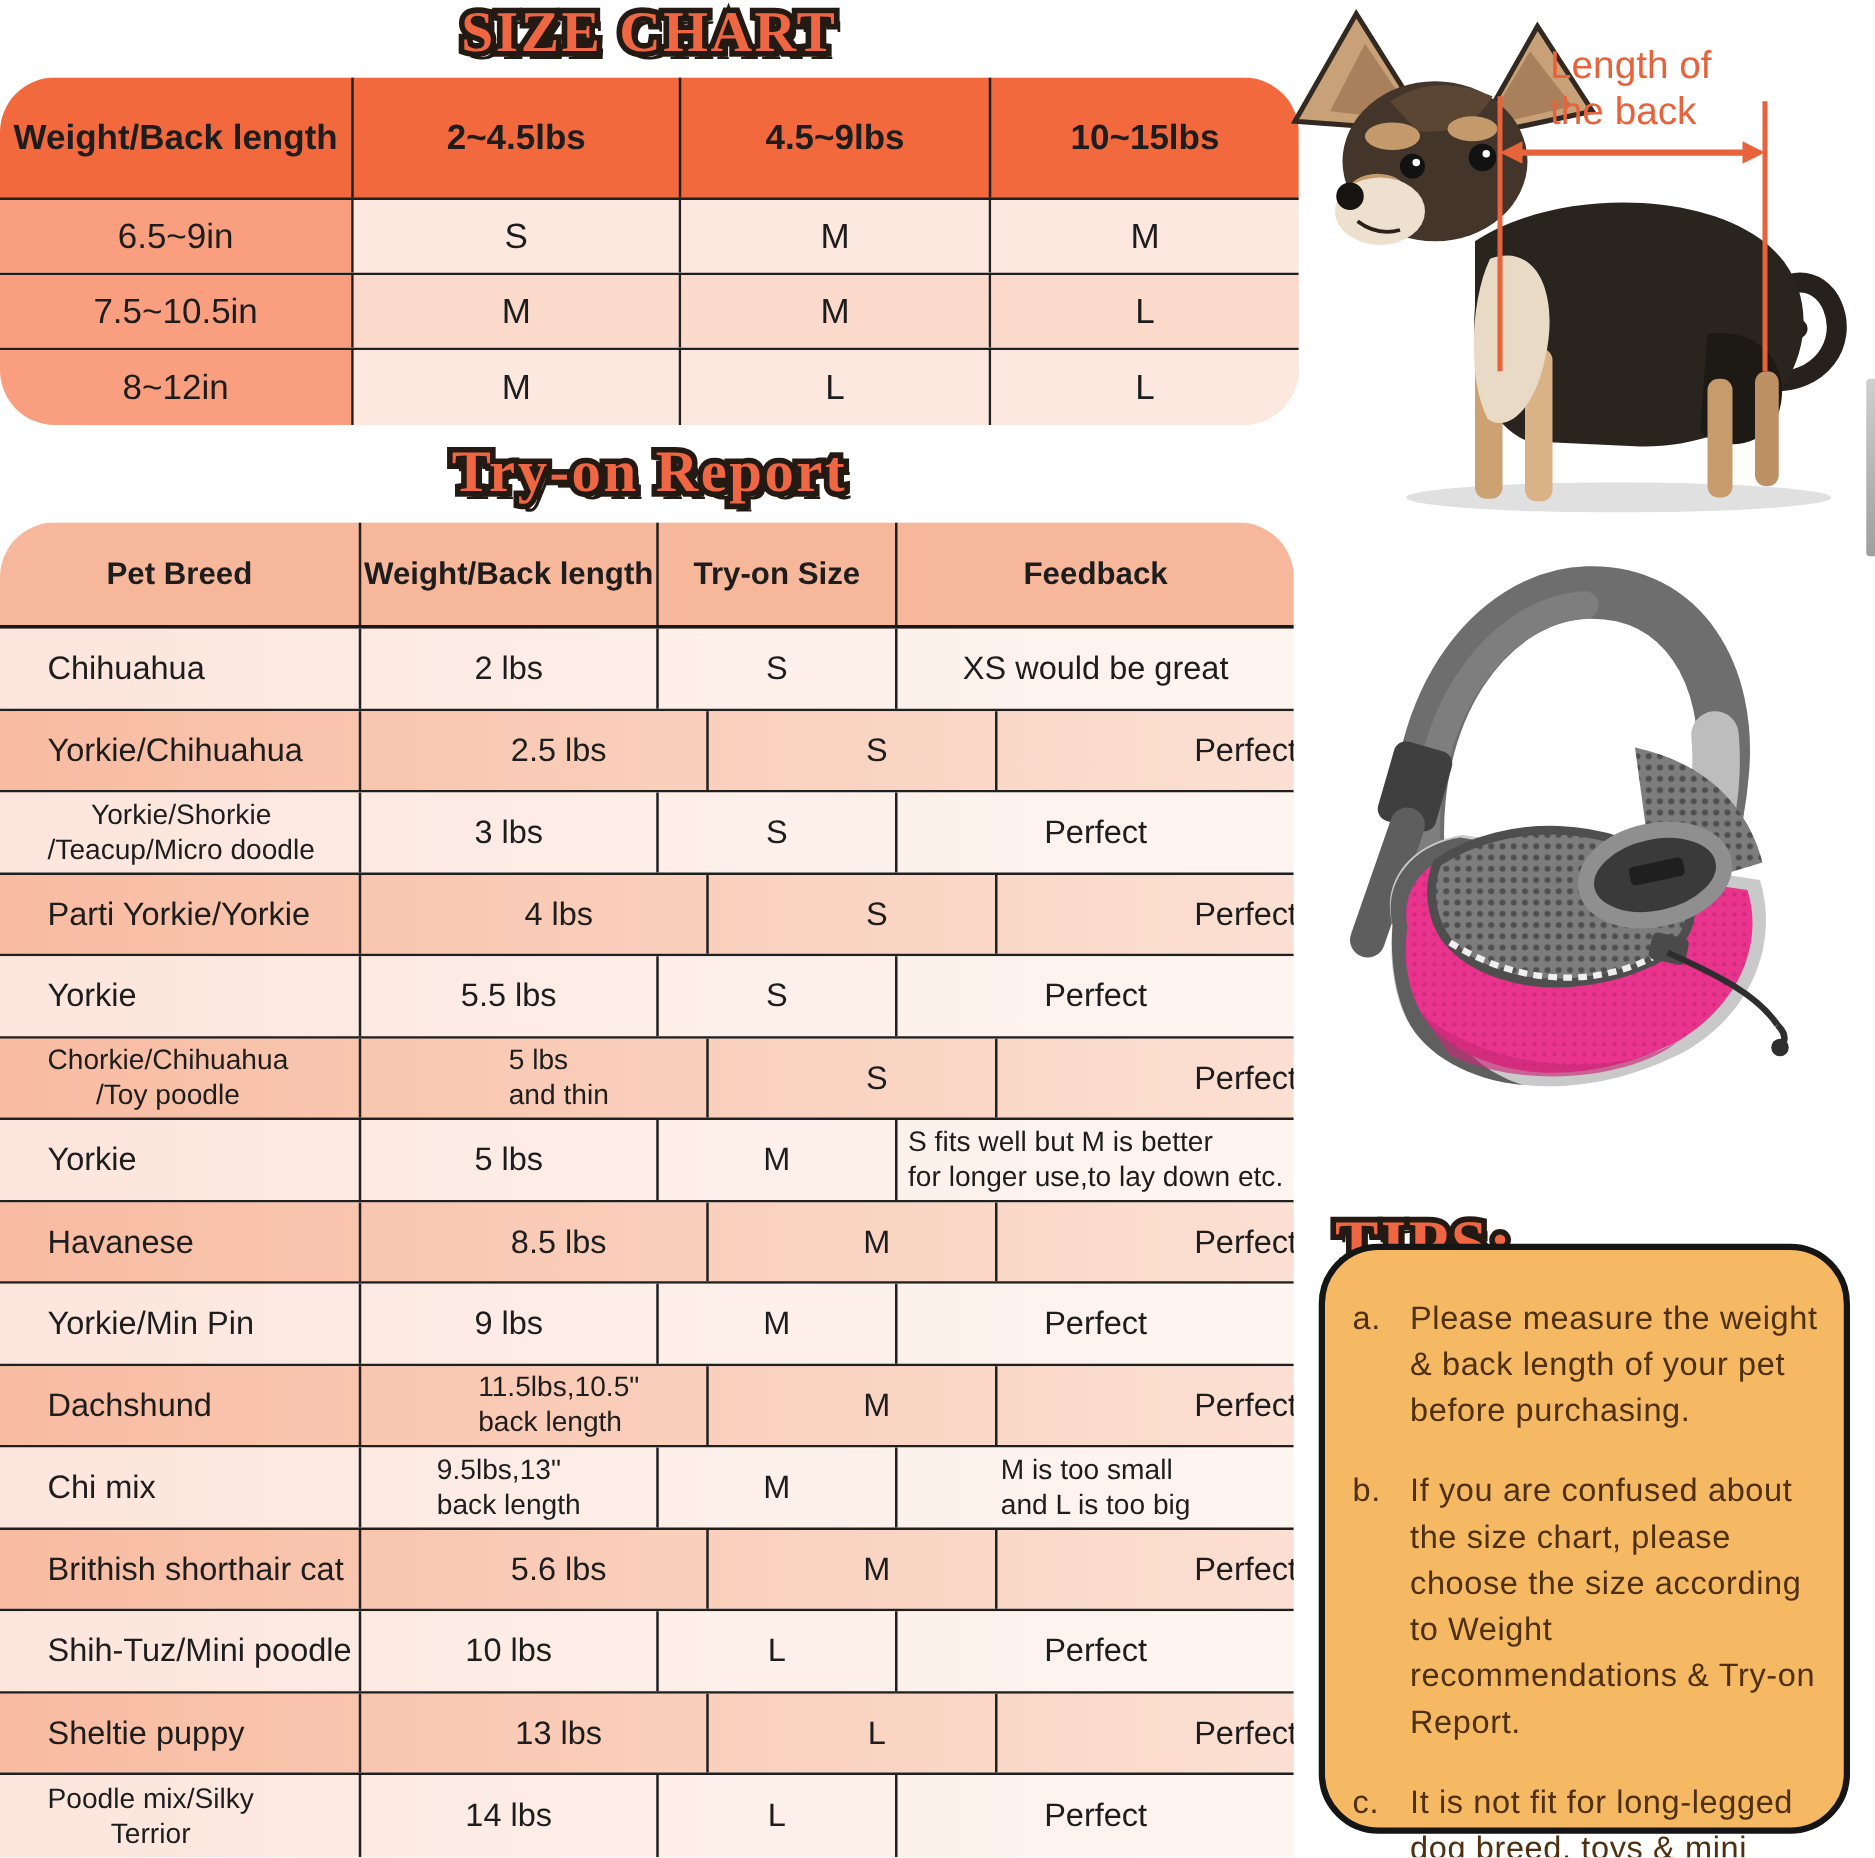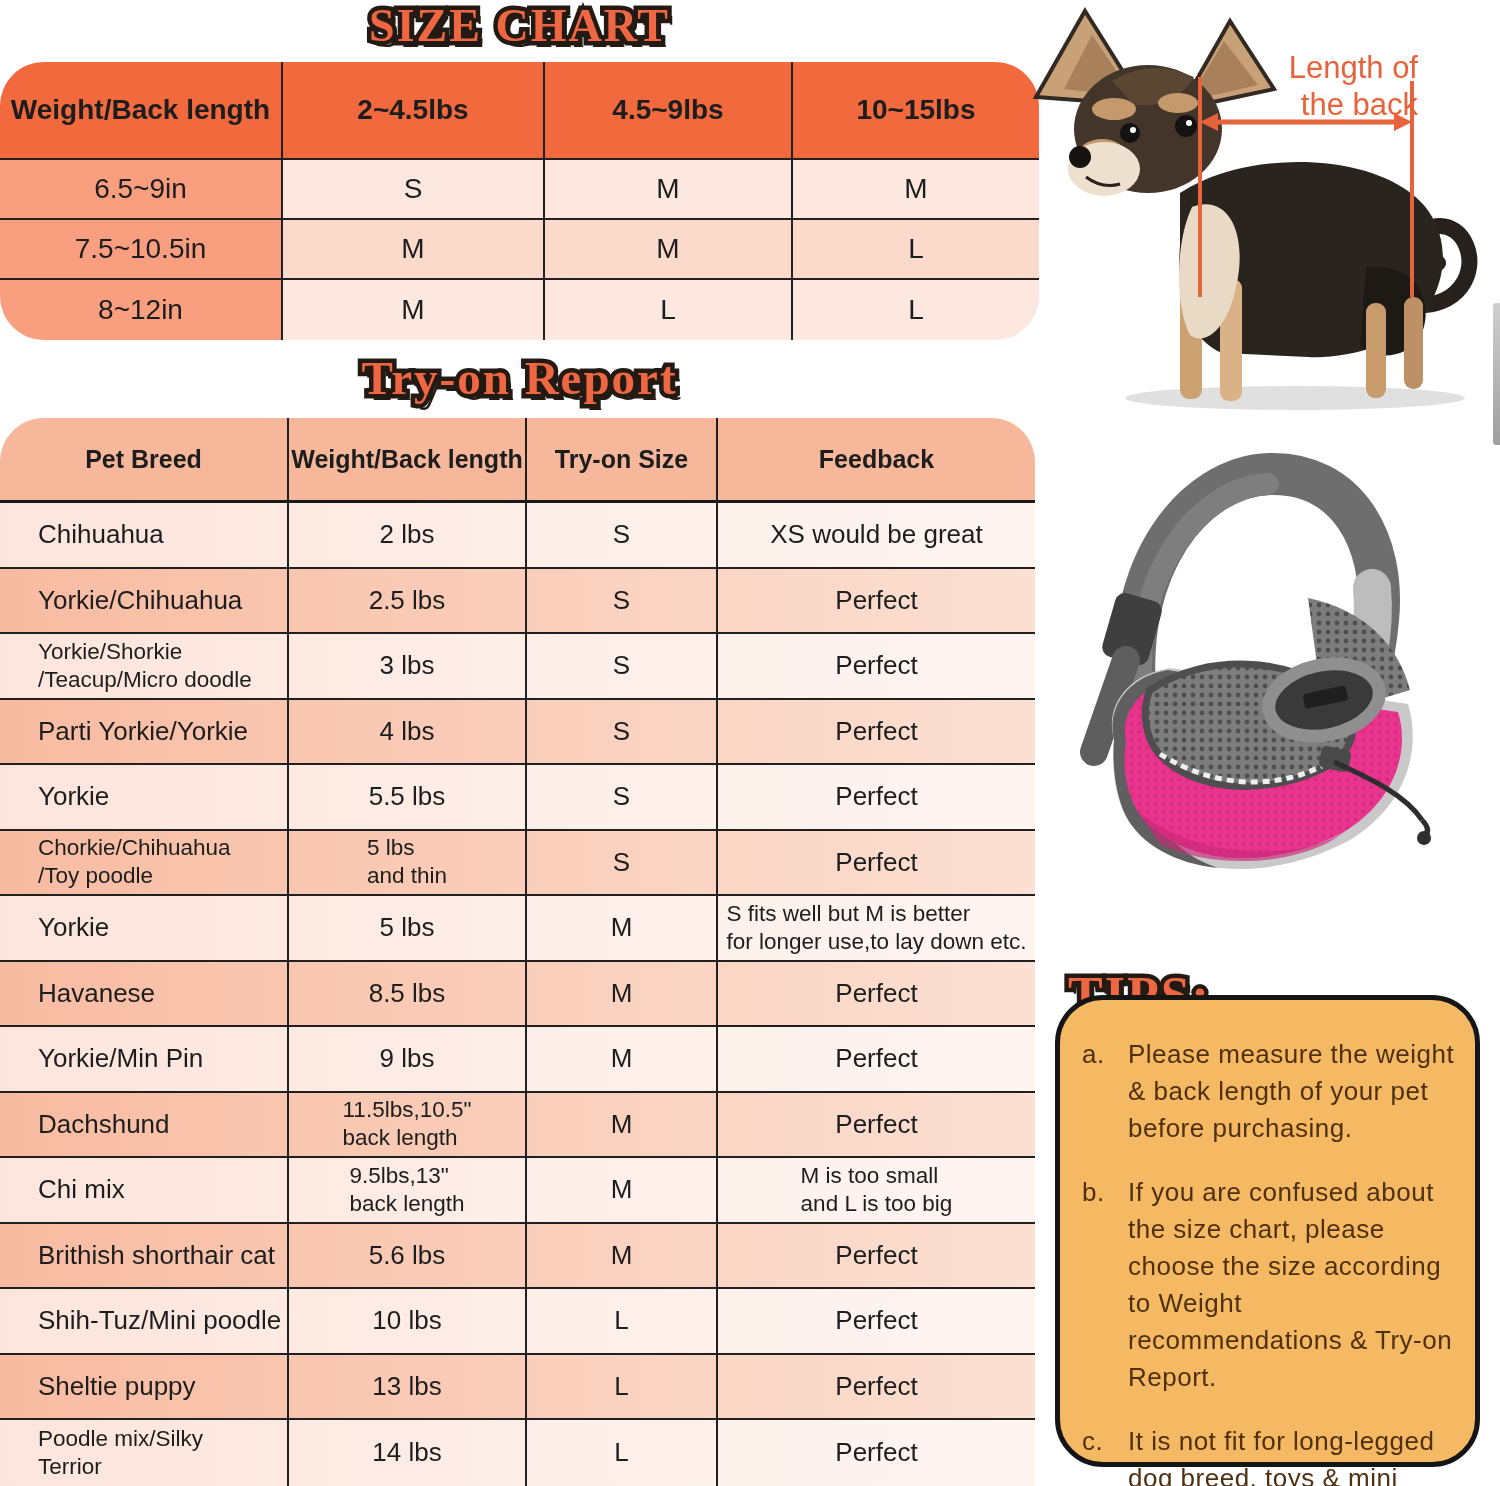--- a/index.html
+++ b/index.html
@@ -51,33 +51,33 @@
   }
   .tr-header { display: grid; grid-template-columns: 289px 238px 191px 317px;
                height: 85px; background: #f7b79b; border-bottom: 3px solid #191919; }
   .tr-header > div { display: flex; align-items: center; justify-content: center;
                font-weight: bold; font-size: 25px; border-right: 2px solid #202020; }
   .tr-header > div:last-child { border-right: none; }
   .tr-row { display: grid; grid-template-columns: 289px 238px 191px 317px;
             height: 65.5px; border-bottom: 2px solid #202020; }
   .tr-row:last-child { border-bottom: none; }
   .tr-row.light { background: linear-gradient(90deg,#fce5dc 0%,#fdefe9 55%,#fef5f1 100%); }
-  .tr-row.dark  { background: linear-gradient(90deg,#f8bba1 0%,#fad0bd 55%,#fbe0d3 100%); }
+  .tr-row.dark  { background: linear-gradient(90deg,#f8bba1 0%,#fad0bd 55%,#fbe0d3 100%); gap: 40px; }
   .tr-row > div { display: flex; align-items: center; justify-content: center;
             font-size: 26px; border-right: 2px solid #202020;
             white-space: pre-line; text-align: left; }
   .tr-row > div:last-child { border-right: none; }
-  .tr-row .c-breed { justify-content: flex-start; padding-left: 38px; text-align: left; }
+  .tr-row .c-breed { justify-content: flex-start; padding-left: 38px; text-align: center; }
   .tr-row > div.multiline { font-size: 22.5px; line-height: 1.24; }
 
   
   #dog-figure { position: absolute; left: 1030px; top: 5px; width: 450px; height: 405px; }
   #back-length-label {
-    position: absolute; left: 1240px; top: 49px; width: 178px;
-    color: #e7633b; font-size: 31px; line-height: 37px; text-align: right;
+    position: absolute; left: 1240px; top: 33px; width: 178px;
+    color: #e7633b; font-size: 31px; line-height: 37px; text-align: left;
     white-space: pre-line;
   }
   #edge-sliver { position: absolute; right: 0; top: 303px; width: 7px; height: 142px;
     background: linear-gradient(180deg,#cfcfcf,#9f9f9f); border-radius: 3px 0 0 3px; }
 
   
   #bag-figure { position: absolute; left: 1072px; top: 448px; width: 382px; height: 450px; }
 
   
   .tips-box {

